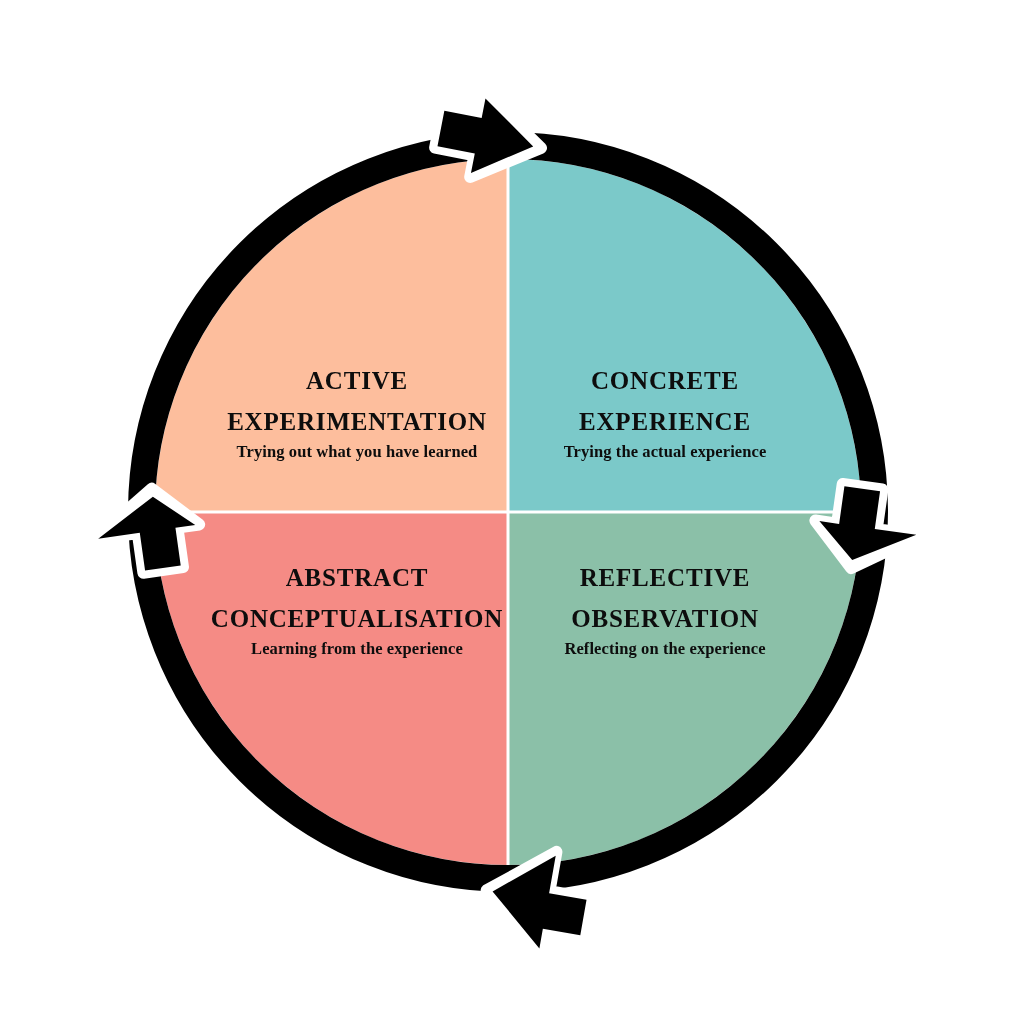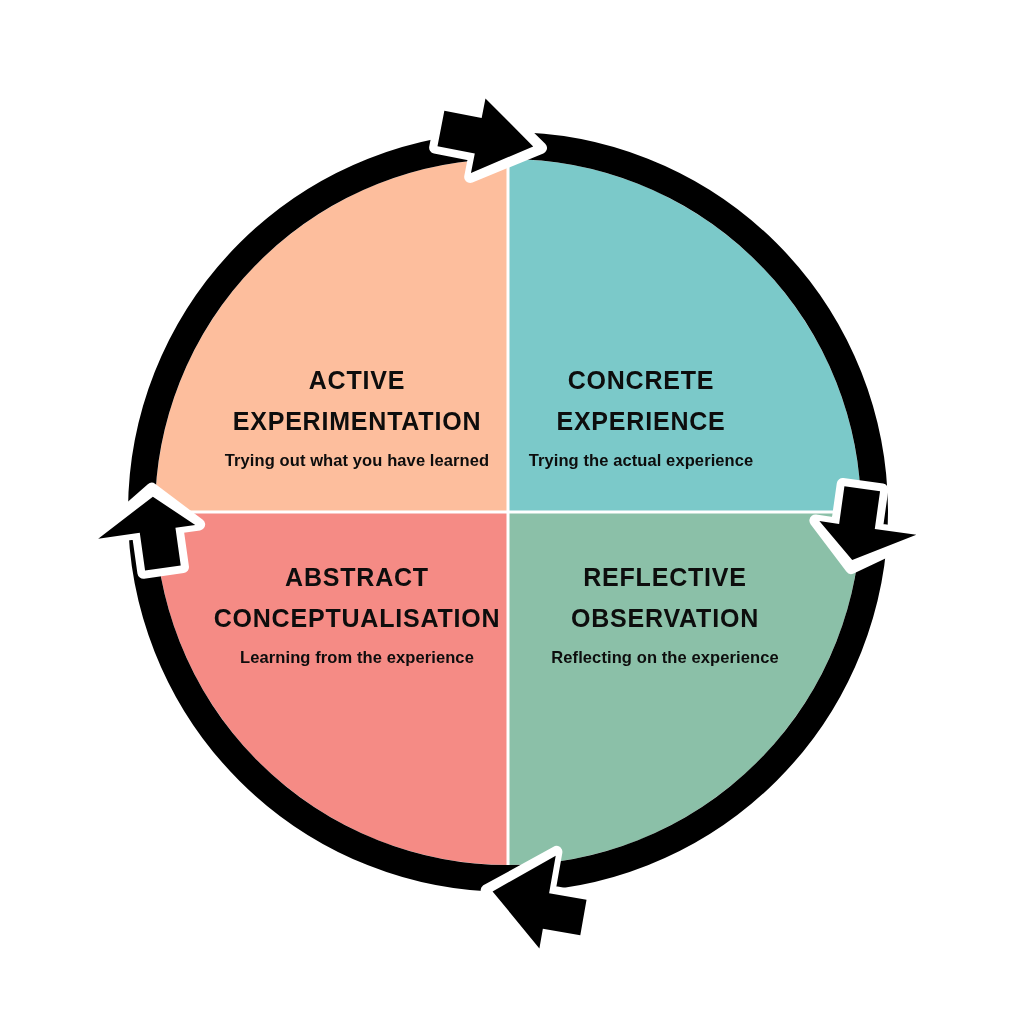--- a/index.html
+++ b/index.html
@@ -11,20 +11,21 @@
     width: 1024px;
     height: 1024px;
     font-family: "Liberation Sans", sans-serif;
     overflow: hidden;
   }
   #stage {
     position: relative;
     width: 1024px;
     height: 816px;
     background: #ffffff;
+    font-family: Liberation Serif, serif;
   }
   #cycle-svg {
     position: absolute;
     left: 0;
     top: 0;
     width: 1024px;
     height: 1024px;
   }
   .quad-label {
     position: absolute;
@@ -38,25 +39,24 @@
     font-weight: bold;
     letter-spacing: 0.8px;
     line-height: 41px;
     text-transform: uppercase;
     white-space: pre-line;
   }
   .quad-sub {
     font-size: 16.5px;
     font-weight: bold;
     letter-spacing: 0.1px;
-    margin-top: 9px;
   }
   
   #label-ae { left: 192px; top: 360px; }
-  #label-ce { left: 476px; top: 360px; }
+  #label-ce { left: 500px; top: 360px; }
   #label-ac { left: 192px; top: 557px; }
   #label-ro { left: 500px; top: 557px; }
 </style>
 </head>
 <body>
 
 <div id="stage" style="background: rgb(255, 255, 255);">
 
   <svg id="cycle-svg" viewBox="0 0 1024 1024">
     <defs>

